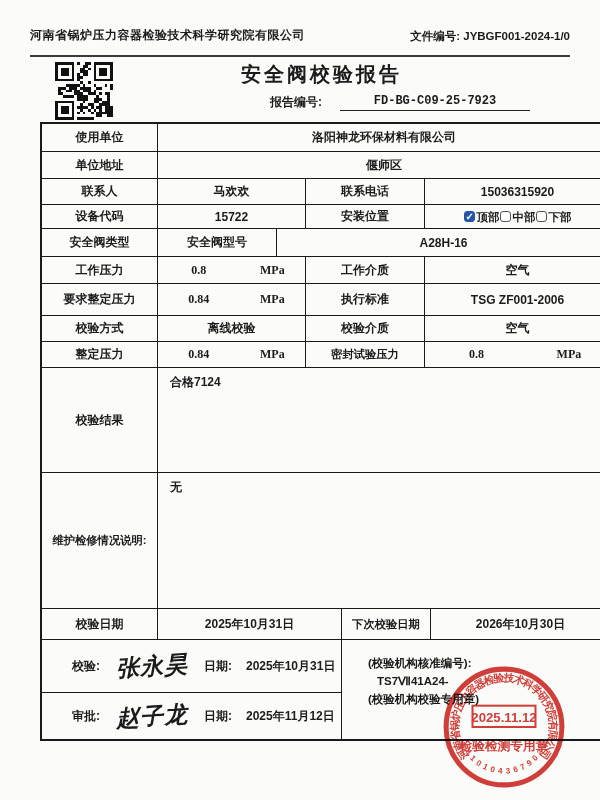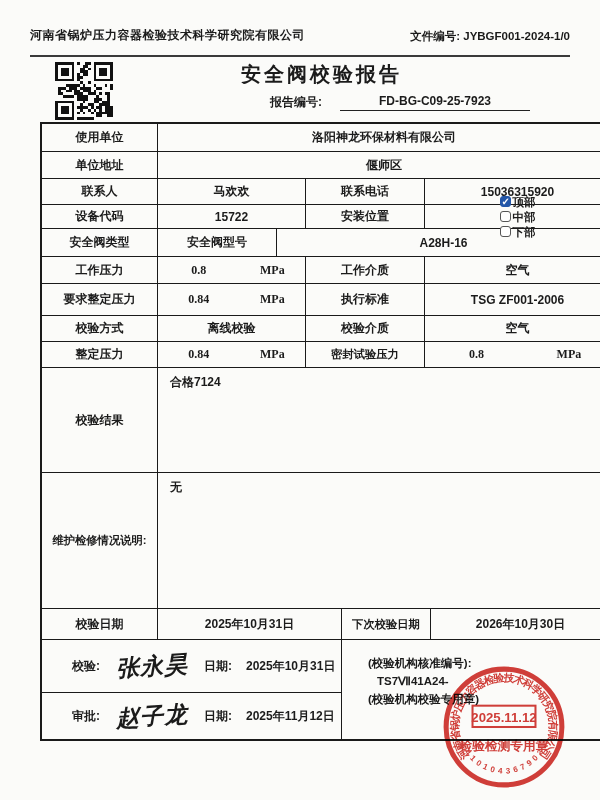--- a/index.html
+++ b/index.html
@@ -12,21 +12,21 @@
   .hdr { position:absolute; top:27px; left:30px; right:30px; display:flex; justify-content:space-between; align-items:flex-end; }
   .hdr .company { font-size:12px; font-weight:bold; letter-spacing:.5px; }
   .hdr .docnum { font-size:11.5px; font-weight:bold; }
   .hdr-rule { position:absolute; top:55px; left:30px; right:30px; height:2px; background:#3a3a3a; }
   
   .qr { position:absolute; left:55px; top:62px; }
   
   .title { position:absolute; top:61px; left:0; right:0; text-align:center; font-size:20px; font-weight:bold; letter-spacing:3px;margin-left:43px; }
   .report-line { position:absolute; top:94px; left:268px; display:flex; gap:16px; }
   .report-line .lab { font-size:12px; font-weight:bold; }
-  .report-line .num { width:190px; text-align:center; font-size:12px; font-weight:bold; border-bottom:1.5px solid #222; padding-bottom:2px; }
+  .report-line .num { width:190px; text-align:center; font-size:12px; font-weight:bold; border-bottom:1.5px solid #222; padding-bottom:2px;font-family:Liberation Mono, monospace; }
   
   .table { position:absolute; left:40px; top:122px; width:572px; border:2px solid #1a1a1a; background:transparent; }
   .tr { display:flex; border-top:1.5px solid #1a1a1a; }
   .tr:first-child { border-top:none; }
   .td { display:flex; align-items:center; justify-content:center; min-width:0; }
   .td + .td, .sig-col + .td { border-left:1.5px solid #1a1a1a; }
   .w1 { width:115px; flex:none; }
   .w2 { width:148px; flex:none; }
   .w3 { width:119px; flex:none; }
   .w4 { flex:1; }
@@ -34,21 +34,21 @@
   .wd3 { width:89px; flex:none; }
   .wl  { width:299px; flex:none; }
   .lab { font-size:12px; font-weight:bold; text-align:center; padding:0 2px; }
   .lab.small { font-size:11.3px; }
   .val { font-size:12px; font-weight:bold; text-align:center; }
   .free { justify-content:flex-start; align-items:flex-start; padding:6px 12px; font-size:12px; font-weight:bold; }
   .pres { display:flex; width:100%;font-family:Liberation Serif, serif; }
   .pres .v { flex:1.25; text-align:center; }
   .pres .u { flex:1; text-align:center; }
   
-  .opts { display:flex; flex-wrap:wrap; justify-content:center; align-items:center; row-gap:1px; font-size:11.5px; font-weight:bold; line-height:14px; padding:2px 3px;flex-direction:column; }
+  .opts { display:flex; flex-wrap:wrap; justify-content:center; align-items:center; row-gap:1px; font-size:11.5px; font-weight:bold; line-height:14px; padding:2px 3px; }
   .opt { display:flex; align-items:center; }
   .cb { width:11px; height:11px; border:1.5px solid #555; border-radius:3px; background:#fff; display:inline-block; margin-right:2px; flex:none; }
   .cb.on { background:#2356a8; border-color:#2356a8; position:relative; }
   .cb.on::after { content:"✓"; position:absolute; left:1px; top:-2px; color:#fff; font-size:10px; font-weight:bold; }
   
   .sig-col { display:flex; flex-direction:column; }
   .sig-row { display:flex; align-items:center; padding-left:30px; }
   .sig-row .slab { font-size:12px; font-weight:bold; flex:none; }
   .sig-name { width:104px; text-align:center; font-size:23px; font-weight:bold; font-style:italic;
               font-family:"DejaVu Serif", serif; transform:rotate(-4deg); letter-spacing:1px; white-space:nowrap; }

